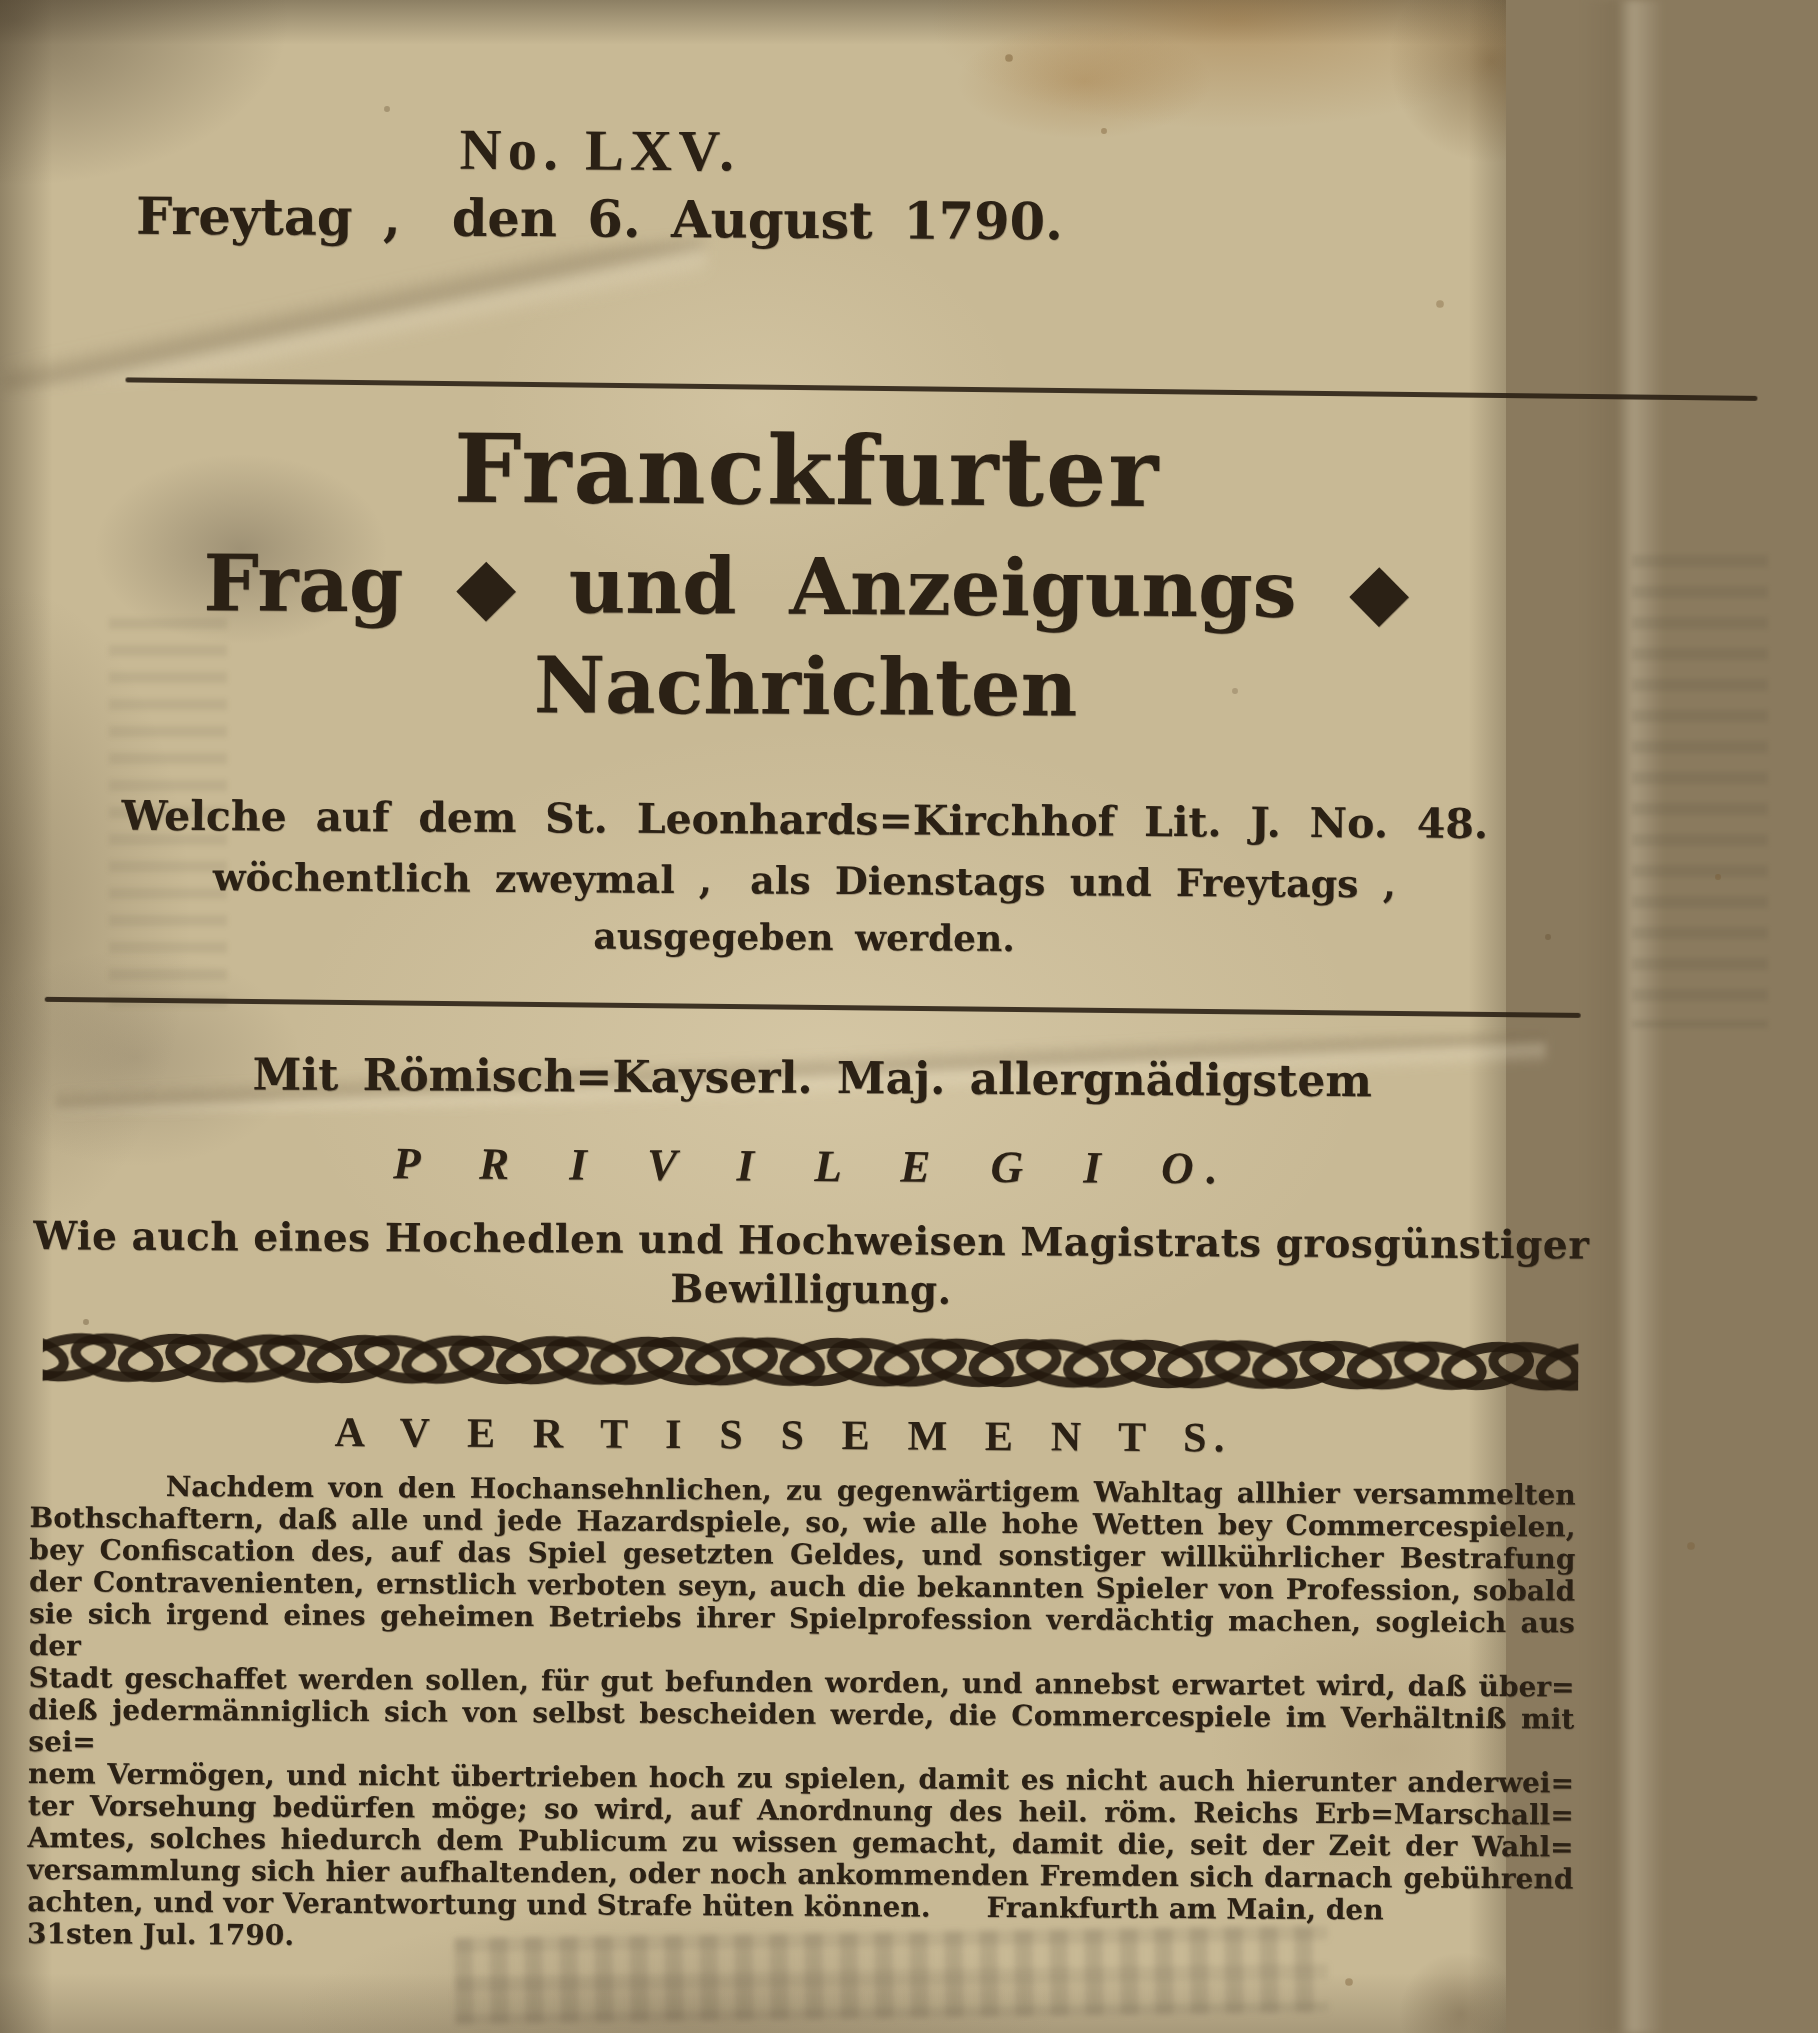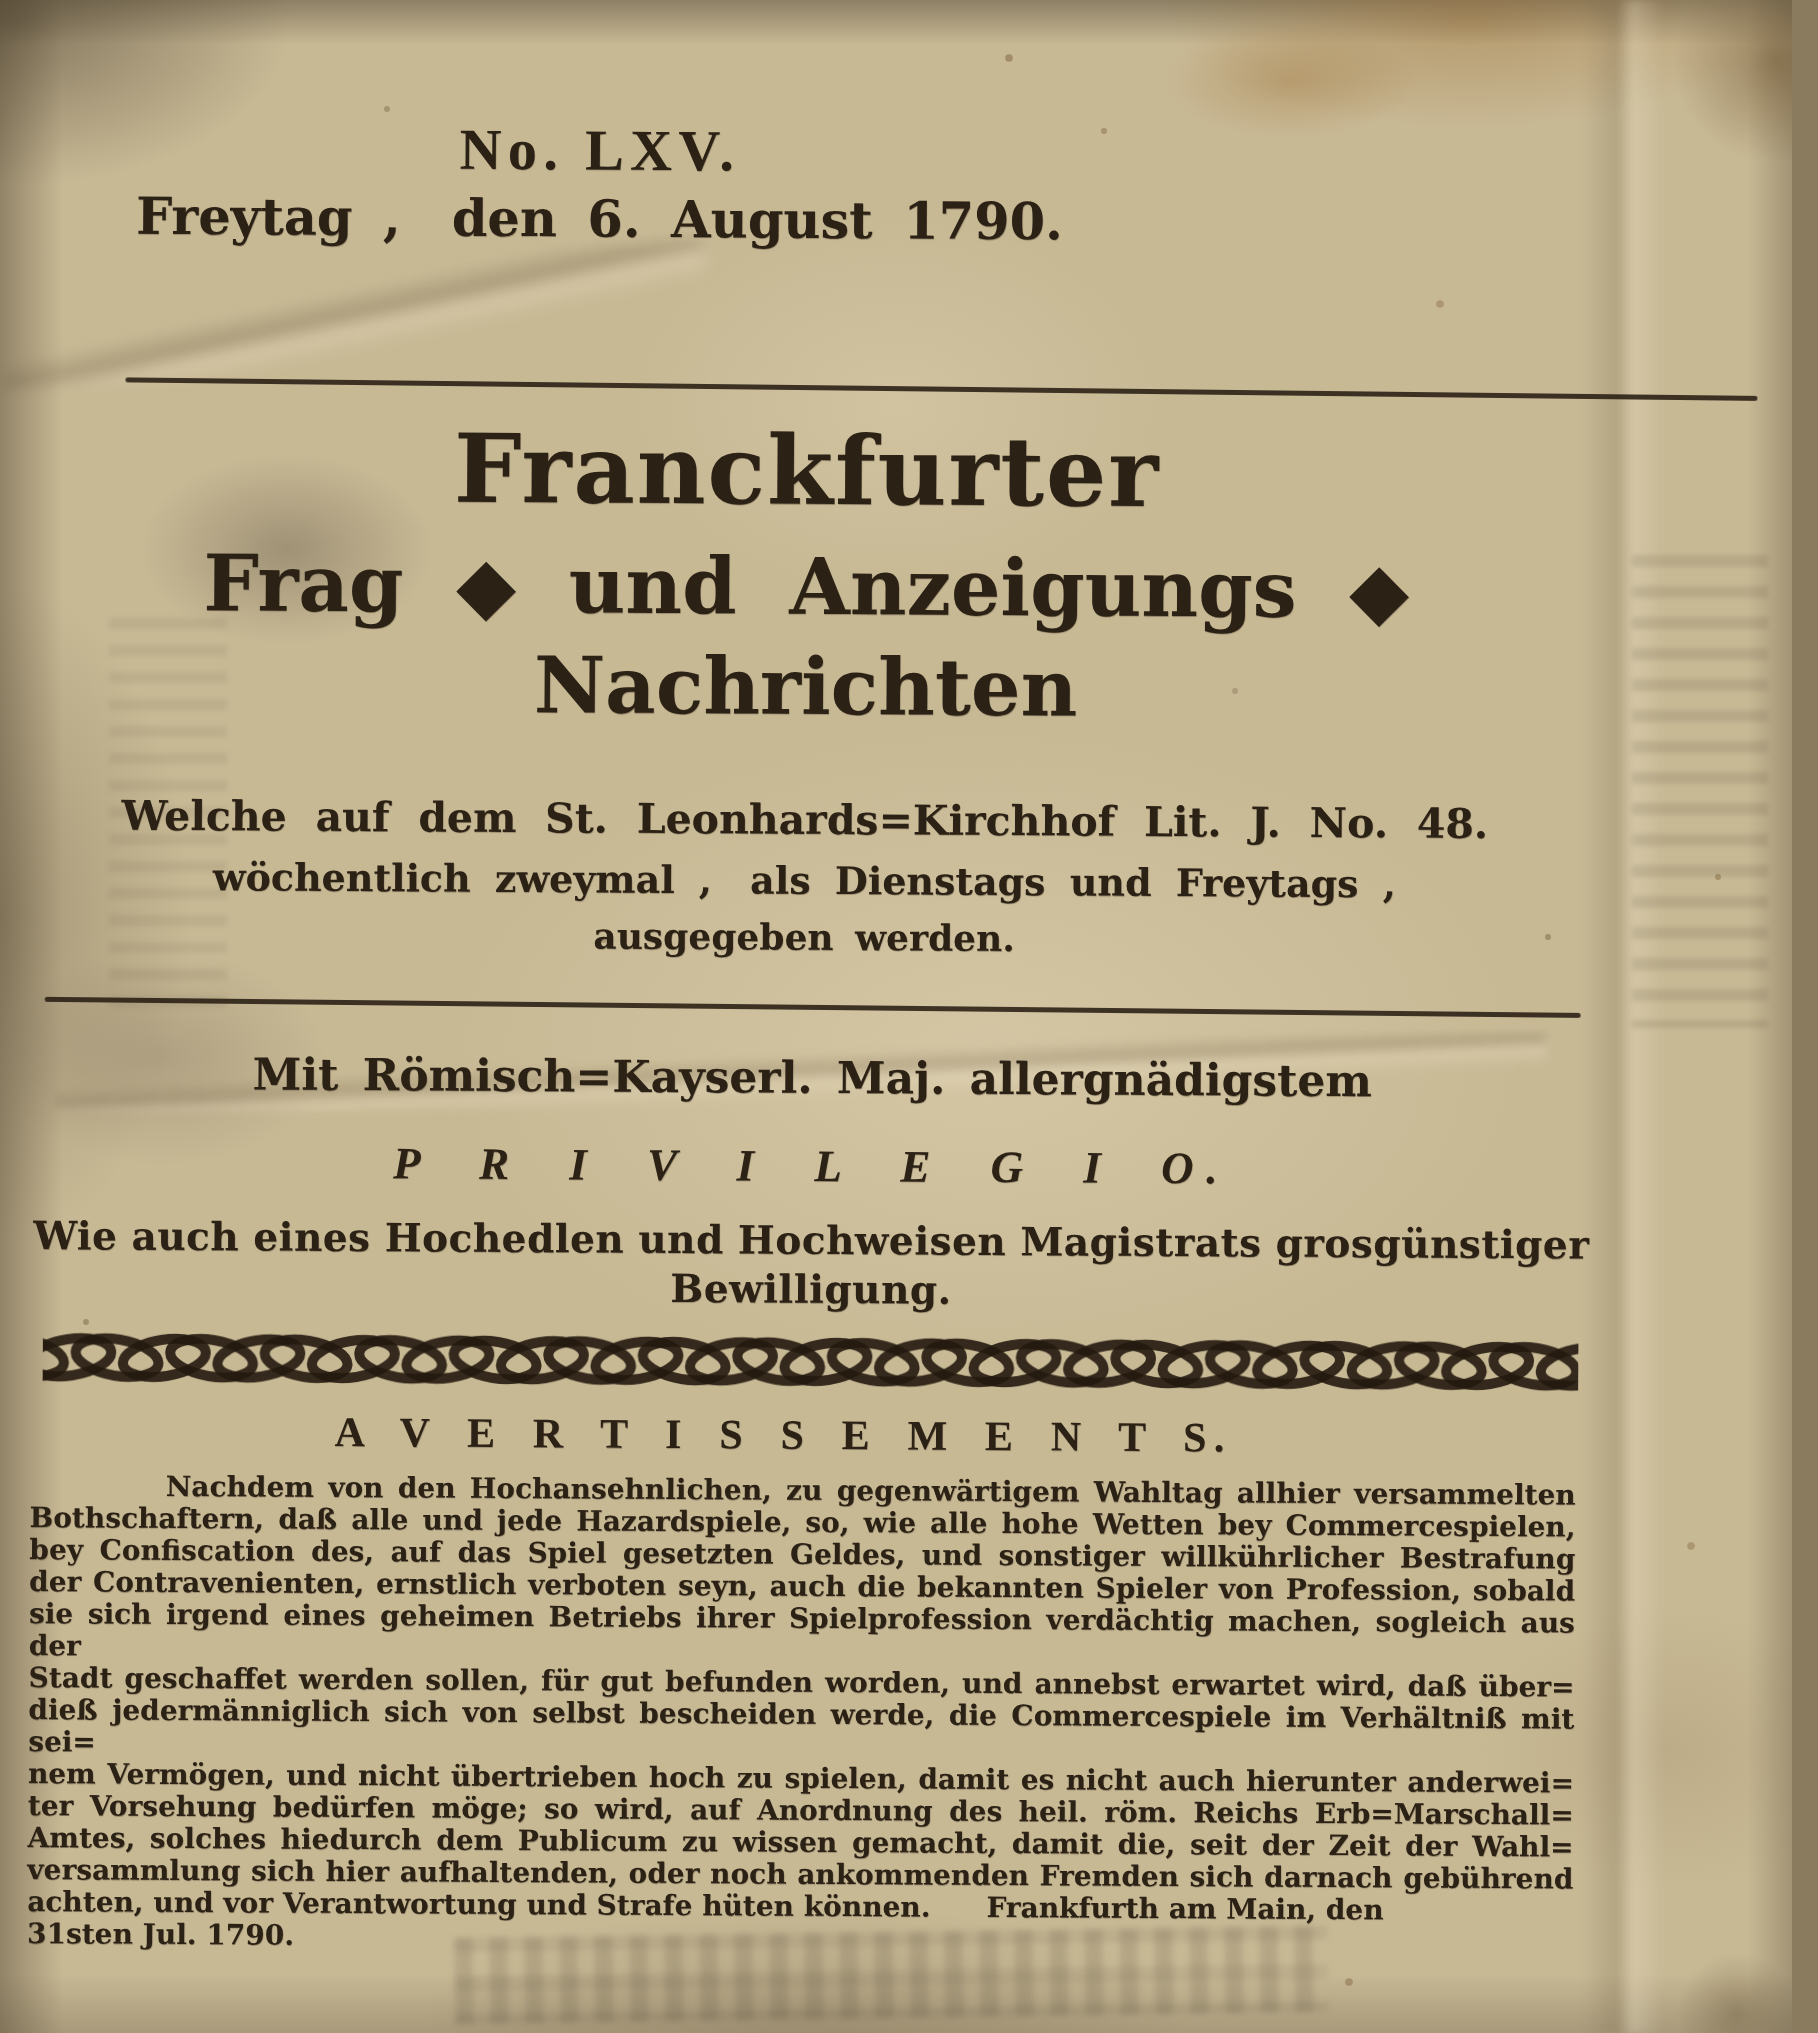--- a/index.html
+++ b/index.html
@@ -4,21 +4,21 @@
 <style>
   html, body { margin: 0; padding: 0; }
   body {
     width: 1818px; height: 2034px;
     overflow: hidden;
     background: #8a7a5e;
     font-family: "DejaVu Serif", serif;
   }
   .paper {
     position: absolute; inset: 0;
-    width: 1792px; height: 2034px;
+    width: 1506px; height: 2034px;
     background-color: #c8b995;
     background-image:
       radial-gradient(ellipse 436px 155px at 82% 1%, rgba(150,100,40,0.38), transparent 70%),
       radial-gradient(ellipse 182px 82px at 72% 4%, rgba(150,100,40,0.30), transparent 70%),
       radial-gradient(circle 136px at 99% 3%, rgba(92,62,25,0.45), transparent 75%),
       radial-gradient(ellipse 273px 473px at 0% 45%, rgba(88,74,52,0.32), transparent 70%),
       radial-gradient(ellipse 391px 236px at 1% 1%, rgba(66,54,38,0.50), transparent 70%),
       radial-gradient(ellipse 209px 136px at 16% 27%, rgba(92,82,66,0.38), transparent 70%),
       radial-gradient(ellipse 236px 155px at 9% 52%, rgba(108,96,78,0.28), transparent 70%),
       radial-gradient(ellipse 773px 473px at 55% 52%, rgba(240,228,198,0.30), transparent 70%),

